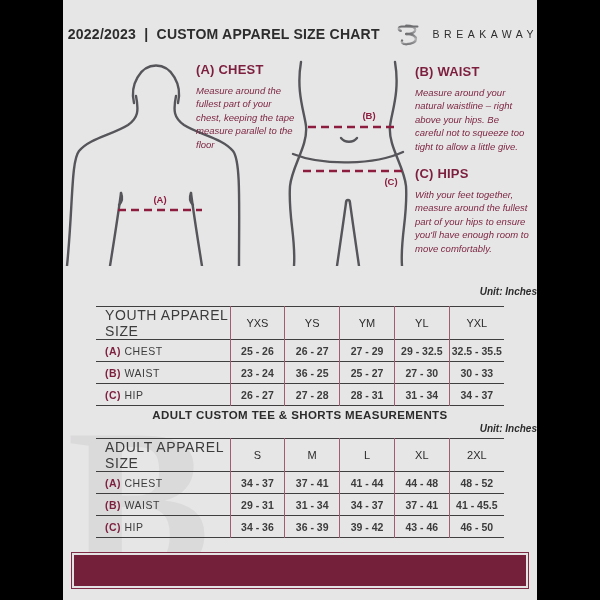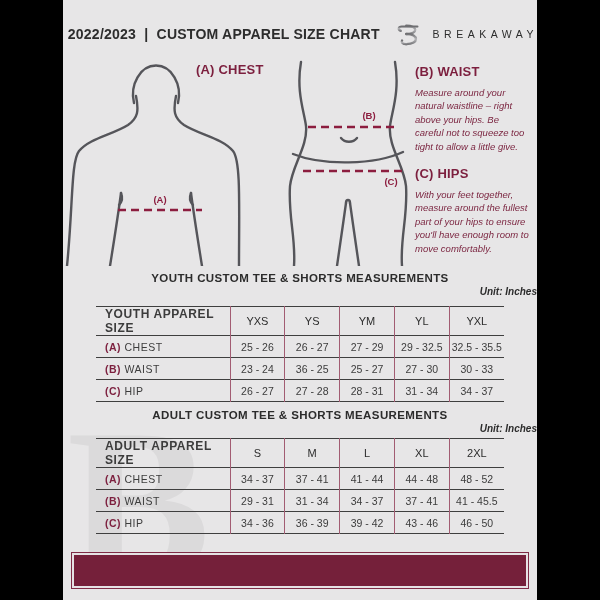--- a/index.html
+++ b/index.html
@@ -24,23 +24,23 @@
   .sec-unit{position:absolute;left:0;right:0;text-align:right;font-style:italic;font-weight:bold;font-size:10px;color:#2c2c2c;z-index:2}
 
   
   table{position:absolute;left:33px;width:408px;border-collapse:collapse;table-layout:fixed;
         z-index:2;font-size:10.5px;color:#3c3c3c;border-bottom:1.6px solid #3f3f3f}
   col.c0{width:134px}
   tr{border-top:1.6px solid #3f3f3f}
   th,td{padding:0;text-align:center;vertical-align:middle}
   th+th,td+td{border-left:1.4px solid #a25c72}
   th{height:25px;font-weight:normal;font-size:11px;color:#2c2c2c}
-  td{height:21px;font-weight:normal}
+  td{height:21px;font-weight:bold}
   .rowhead{text-align:left;padding-left:9px;font-weight:normal;font-size:10.5px;letter-spacing:.5px;color:#3c3c3c}
-  th.rowhead{font-weight:bold;font-size:12px;letter-spacing:.6px}
+  th.rowhead{font-weight:normal;font-size:14px;letter-spacing:.6px}
   .pfx{color:#7c1f3e;font-weight:bold}
 
   
   .wm{position:absolute;left:4px;top:396px;z-index:0;font-family:"Liberation Serif",serif;
       font-weight:bold;font-size:215px;line-height:1;color:#dbdadb;user-select:none}
   .bar{position:absolute;left:9px;top:553px;width:452px;height:31px;background:#75203a;
        border:2px solid #e5e2e4;box-shadow:0 0 0 1px #7e2b45;z-index:3}
 </style>
 </head>
 <body>
@@ -95,33 +95,33 @@
       <path d="M 67,147 C 70,168 73,190 76,210"></path>
     </g>
     <path d="M 25,71 L 116,71" stroke="#8c1d3f" stroke-width="2.6" stroke-dasharray="8 5" fill="none"></path>
     <text x="86" y="63" text-anchor="middle" font-size="9.5" font-weight="bold" fill="#8c1d3f">(B)</text>
     <path d="M 20,115 L 122,115" stroke="#8c1d3f" stroke-width="2.6" stroke-dasharray="8 5" fill="none"></path>
     <text x="108" y="129" text-anchor="middle" font-size="9.5" font-weight="bold" fill="#8c1d3f">(C)</text>
   </svg>
 
   <div class="guide" style="left:133px;top:62px;width:100px">
     <h3>(A) CHEST</h3>
+    <p>Measure around the fullest part of your chest, keeping the tape measure parallel to the floor</p>
   </div>
   <div class="guide" style="left:352px;top:64px;width:112px">
     <h3>(B) WAIST</h3>
     <p>Measure around your natural waistline – right above your hips. Be careful not to squeeze too tight to allow a little give.</p>
   </div>
   <div class="guide" style="left:352px;top:166px;width:122px">
     <h3>(C) HIPS</h3>
     <p>With your feet together, measure around the fullest part of your hips to ensure you'll have enough room to move comfortably.</p>
   </div>
 
   <div class="wm">B</div>
 
-  <div class="sec-title" style="top:272px">YOUTH CUSTOM TEE &amp; SHORTS MEASUREMENTS</div>
   <div class="sec-unit" style="top:286px">Unit: Inches</div>
   <table style="top:306px">
     <colgroup>
         <col class="c0">
         <col>
         <col>
         <col>
         <col>
         <col>
       </colgroup>

